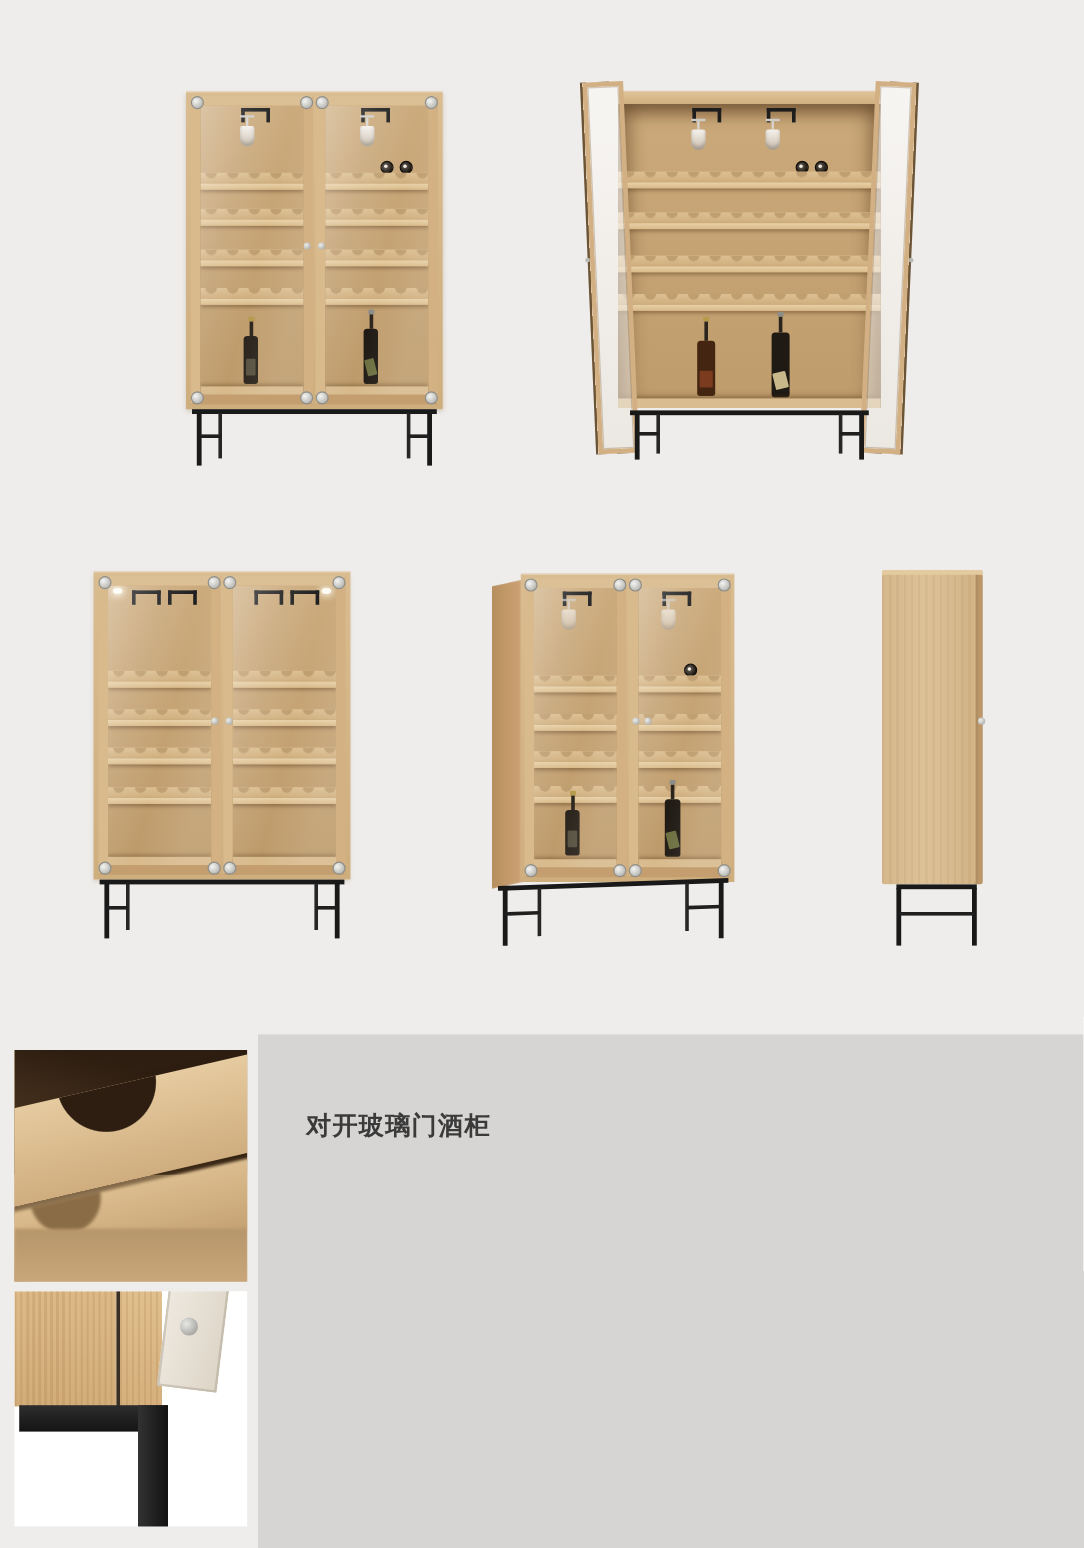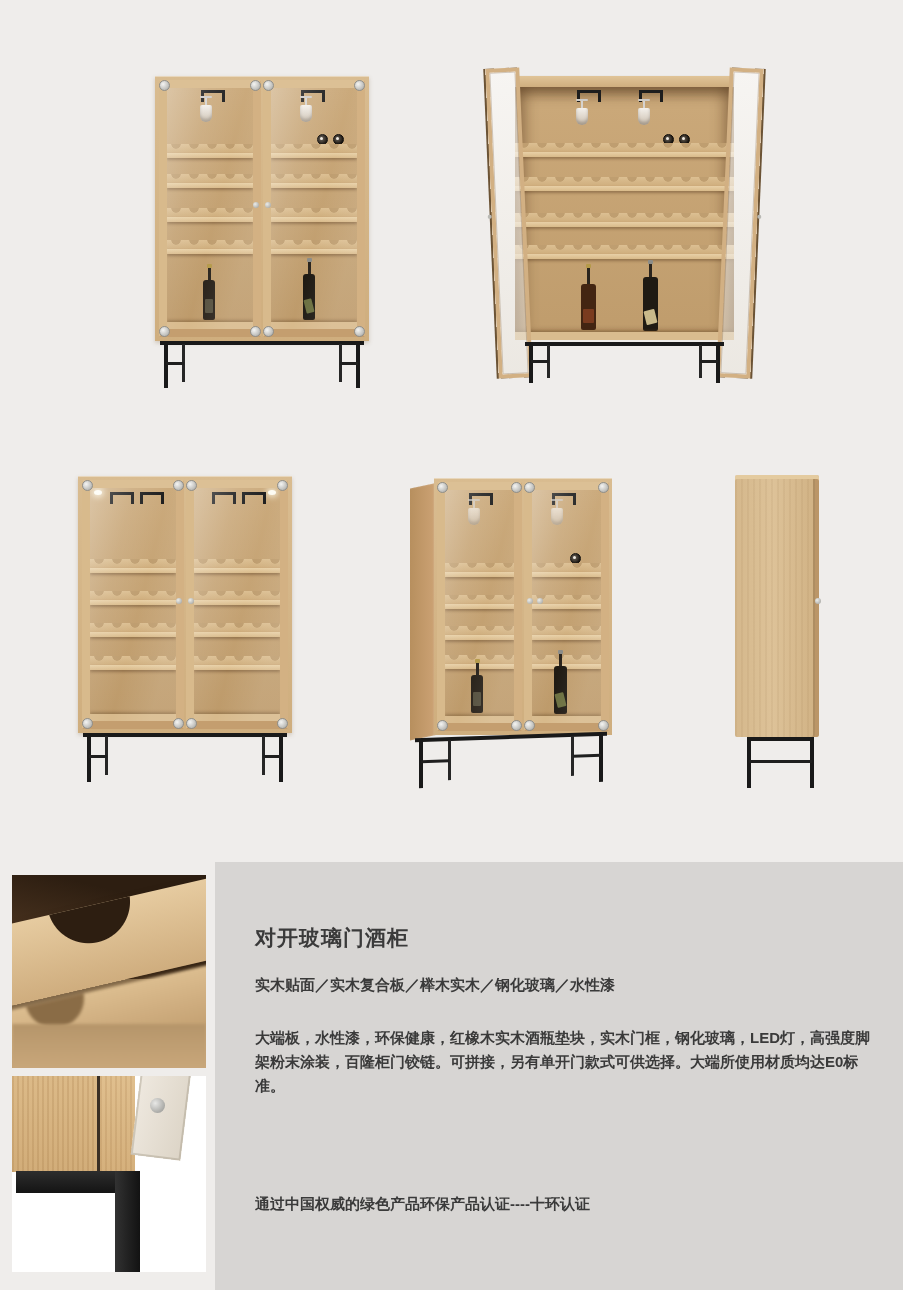--- a/index.html
+++ b/index.html
@@ -421,17 +421,14 @@
   <figure class="photo p2" style="margin:0">
     <div class="p2-doorL"></div>
     <div class="p2-doorR"></div>
     <div class="p2-glasswing"></div>
     <div class="p2-hinge"></div>
     <div class="p2-bar"></div>
     <div class="p2-leg"></div>
   </figure>
 
   <h1 class="info title" style="margin:0">对开玻璃门酒柜</h1>
-  <h2 class="info materials" style="margin:0">实木贴面／实木复合板／榉木实木／钢化玻璃／水性漆</h2>
-  <p class="info para" style="margin:0">大端板，水性漆，环保健康，红橡木实木酒瓶垫块，实木门框，钢化玻璃，LED灯，高强度脚架粉末涂装，百隆柜门铰链。可拼接，另有单开门款式可供选择。大端所使用材质均达E0标准。</p>
-  <p class="info para cert" style="margin:0">通过中国权威的绿色产品环保产品认证----十环认证</p>
 
 </div>
 
 </body></html>

